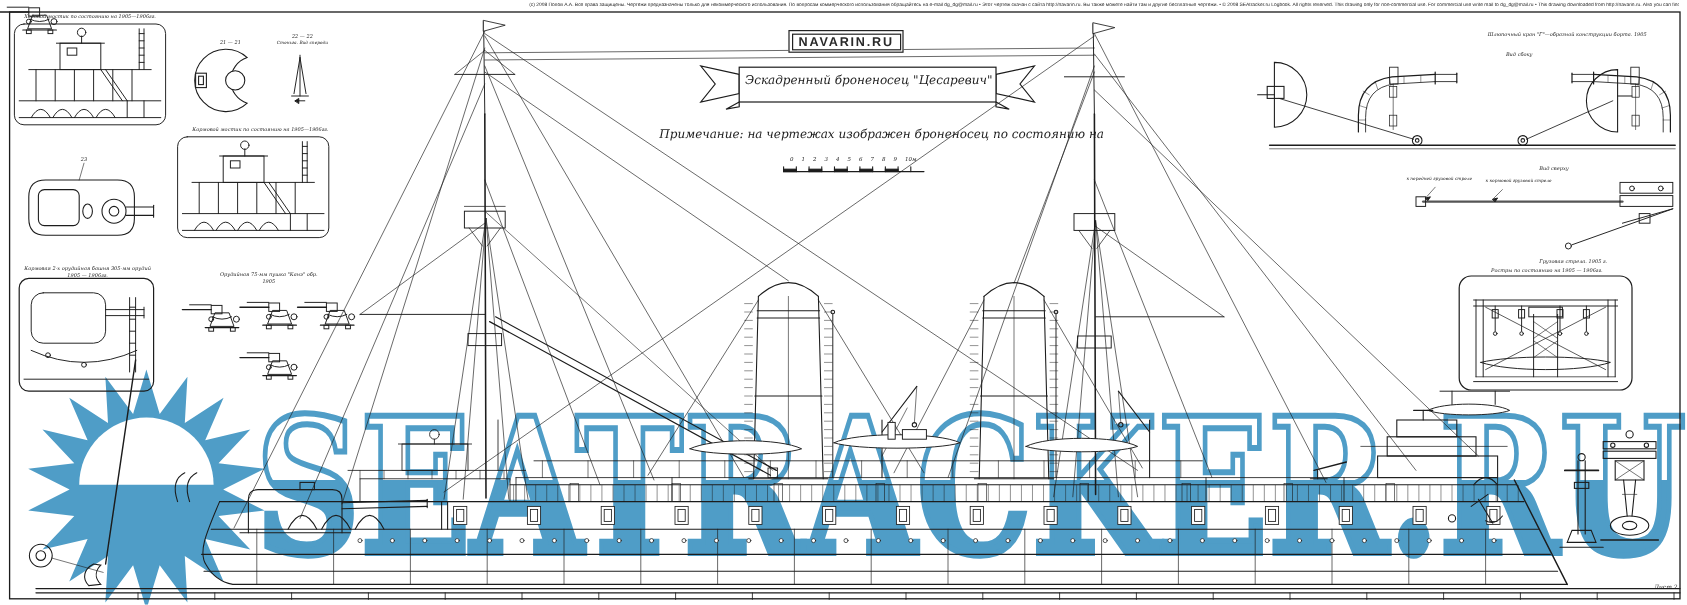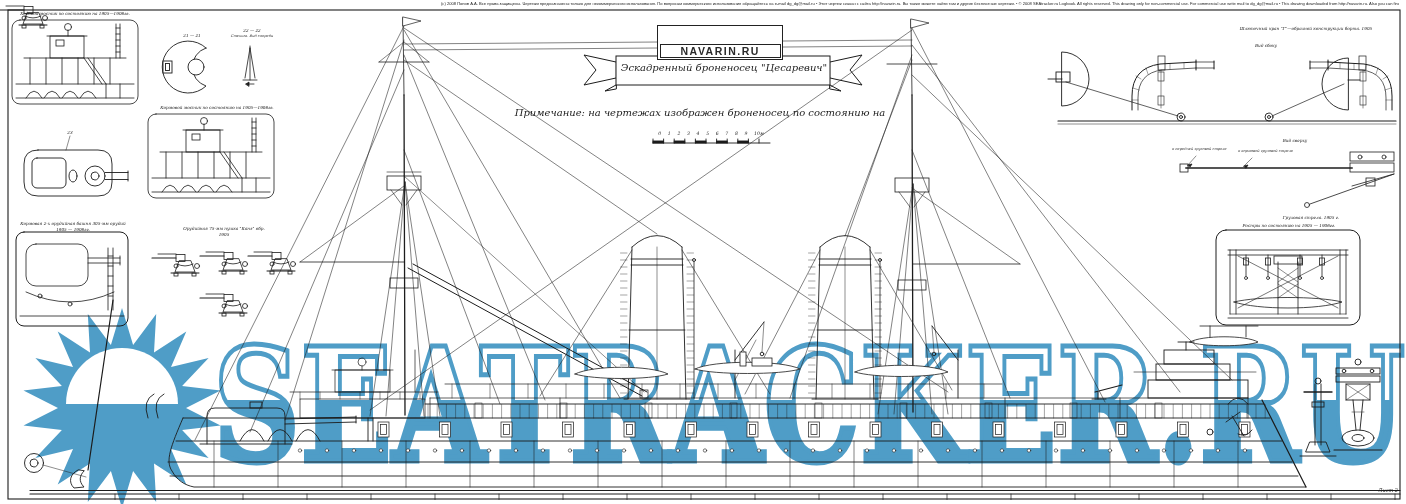--- a/index.html
+++ b/index.html
@@ -3,23 +3,23 @@
 <meta charset="utf-8">
 <style>
   html,body{margin:0;padding:0;width:1406px;height:504px;background:#fff;overflow:hidden;}
   #stage{position:relative;width:1406px;height:504px;background:#fff;font-family:"DejaVu Serif",serif;}
   svg.layer{position:absolute;left:0;top:0;width:1406px;height:504px;}
   #wm{z-index:1;} #art{z-index:2;}
   .txt{position:absolute;z-index:3;color:#1c1c1c;font-style:italic;text-align:center;line-height:1.2;}
   .micro{font-size:4.2px;}
   .copyright{left:441px;top:2px;width:958px;font-style:normal;font-family:"Liberation Sans",sans-serif;font-size:4.1px;color:#222;white-space:nowrap;overflow:hidden;text-align:left;}
   .badge-outer{position:absolute;z-index:3;left:657px;top:25px;background:#fff;border:1.2px solid #222;padding:1.5px;}
-  .badge-inner{border:1.2px solid #222;padding:0 20px;font-family:"Liberation Sans",sans-serif;font-style:normal;font-weight:bold;font-size:10.5px;letter-spacing:1.5px;color:#2a2a2a;margin-top:16px;}
+  .badge-inner{border:1.2px solid #222;padding:0 5px;font-family:"Liberation Sans",sans-serif;font-style:normal;font-weight:bold;font-size:10.5px;letter-spacing:1.5px;color:#2a2a2a;}
   .banner-text{left:620px;top:62px;width:208px;font-size:10px;}
-  .note1{left:480px;top:107px;width:440px;font-size:10px;}
+  .note1{left:480px;top:107px;width:440px;font-size:10px;text-align:right;}
   .note2{left:480px;top:121px;width:440px;font-size:9px;}
   .scalenums{left:649px;top:131px;width:124px;font-size:4.6px;word-spacing:5.2px;}
   .sheet{left:1352px;top:487px;width:46px;font-size:5px;text-align:right;}
   .lbl-l{text-align:left;}
 </style>
 </head>
 <body>
 
 <div id="stage">
 

